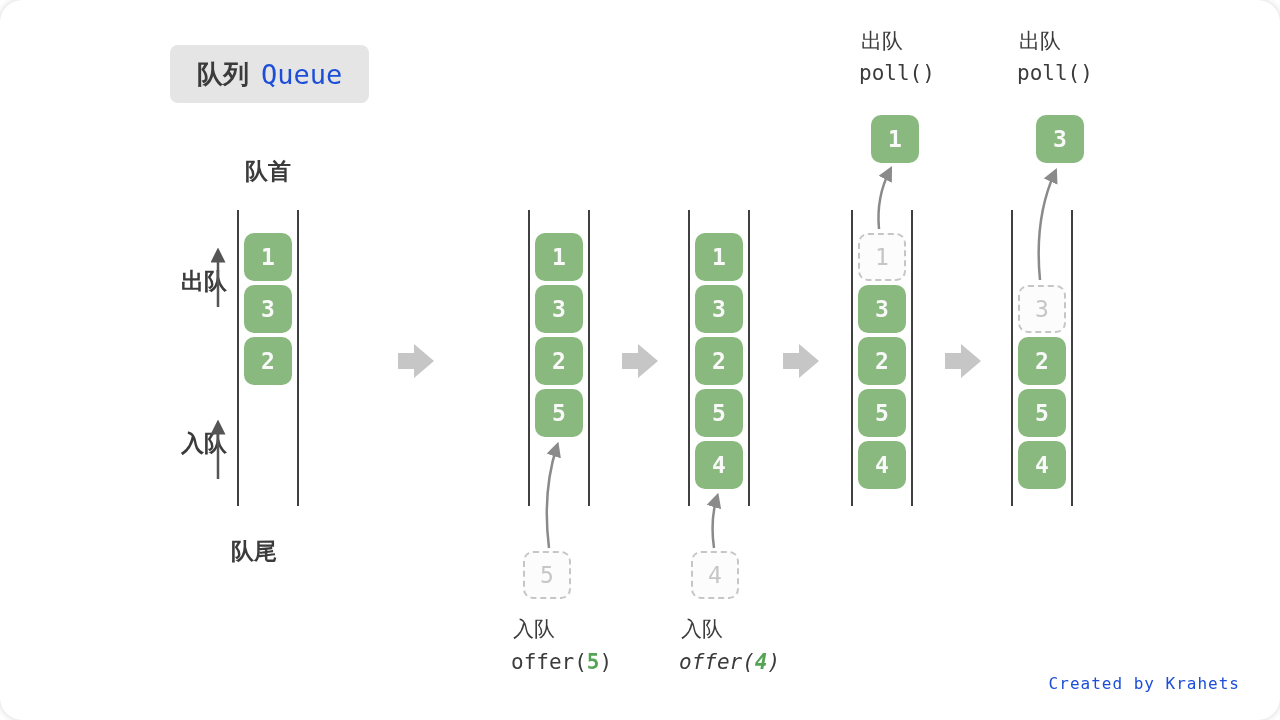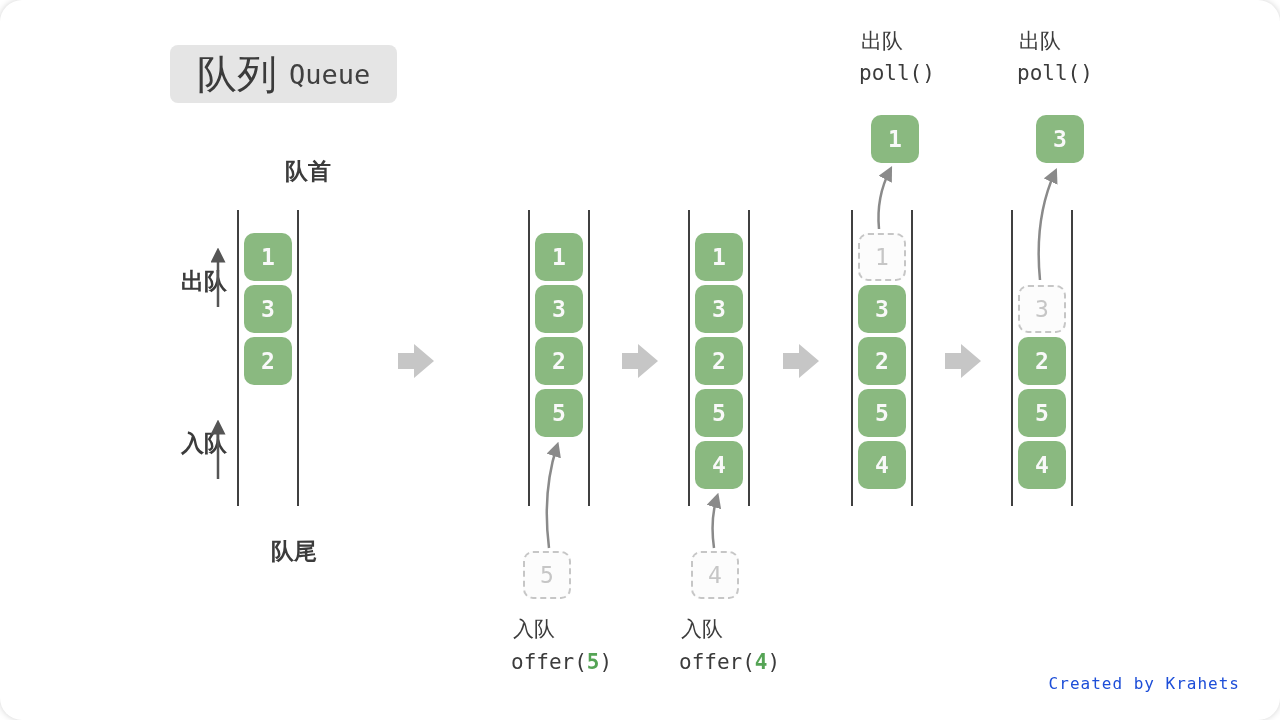--- a/index.html
+++ b/index.html
@@ -5,24 +5,24 @@
   html,body{margin:0;padding:0;background:#ffffff;}
   body{font-family:"Liberation Sans","DejaVu Sans",sans-serif;}
   .canvas{
     position:relative;width:1280px;height:720px;background:#ffffff;
     border-radius:22px;box-shadow:0 0 6px rgba(0,0,0,.18);overflow:hidden;
   }
   .badge{
     position:absolute;left:170px;top:45px;height:58px;padding:0 27px;
     background:#e5e5e5;border-radius:8px;display:flex;align-items:center;gap:12px;
   }
-  .badge-zh{font-weight:400;font-size:40px;color:#3b3b3b;}
-  .badge-en{font-family:"DejaVu Sans Mono","Liberation Mono",monospace;font-size:27px;color:#404040;}
+  .badge-zh{font-weight:700;font-size:26px;color:#3b3b3b;}
+  .badge-en{font-family:"DejaVu Sans Mono","Liberation Mono",monospace;font-size:27px;color:#1d4ed8;}
   .side-label{position:absolute;font-weight:700;font-size:23px;color:#3b3b3b;white-space:nowrap;}
-  .center62{width:62px;text-align:right;margin-left:32px;}
+  .center62{width:62px;text-align:center;}
   .qcol{
     position:absolute;top:210px;width:62px;height:296px;box-sizing:border-box;
     border-left:2px solid #404040;border-right:2px solid #404040;
   }
   .qbox{
     position:absolute;width:48px;height:48px;border-radius:10px;background:#8ab980;
     display:flex;align-items:center;justify-content:center;
     font-family:"DejaVu Sans Mono","Liberation Mono",monospace;
     font-weight:700;font-size:23px;color:#f9f9f9;box-sizing:border-box;
   }
@@ -92,21 +92,21 @@
       <div class="op-label" style="left: 513px; top: 615px;">入队</div>
       <div class="op-code" style="left: 511px; top: 650px;"><span>offer(</span><span class="code-green">5</span><span>)</span></div>
       <div class="qcol" style="left: 688px;"></div>
       <div class="qbox" style="left: 695px; top: 233px;">1</div>
       <div class="qbox" style="left: 695px; top: 285px;">3</div>
       <div class="qbox" style="left: 695px; top: 337px;">2</div>
       <div class="qbox" style="left: 695px; top: 389px;">5</div>
       <div class="qbox" style="left: 695px; top: 441px;">4</div>
       <div class="qbox ghost" style="left: 691px; top: 551px;">4</div>
       <div class="op-label" style="left: 681px; top: 615px;">入队</div>
-      <div class="op-code" style="left: 679px; top: 650px;"><span>offer(</span><span class="code-green">4</span><span>)</span></div>
+      <div class="op-code" style="left: 679px; top: 650px; font-style: italic;"><span>offer(</span><span class="code-green">4</span><span>)</span></div>
       <div class="qcol" style="left: 851px;"></div>
       <div class="qbox ghost" style="left: 858px; top: 233px;">1</div>
       <div class="qbox" style="left: 858px; top: 285px;">3</div>
       <div class="qbox" style="left: 858px; top: 337px;">2</div>
       <div class="qbox" style="left: 858px; top: 389px;">5</div>
       <div class="qbox" style="left: 858px; top: 441px;">4</div>
       <div class="op-label" style="left: 861px; top: 27px;">出队</div>
       <div class="op-code" style="left: 859px; top: 61px;">poll()</div>
       <div class="qbox" style="left: 871px; top: 115px;">1</div>
       <div class="qcol" style="left: 1011px;"></div>

